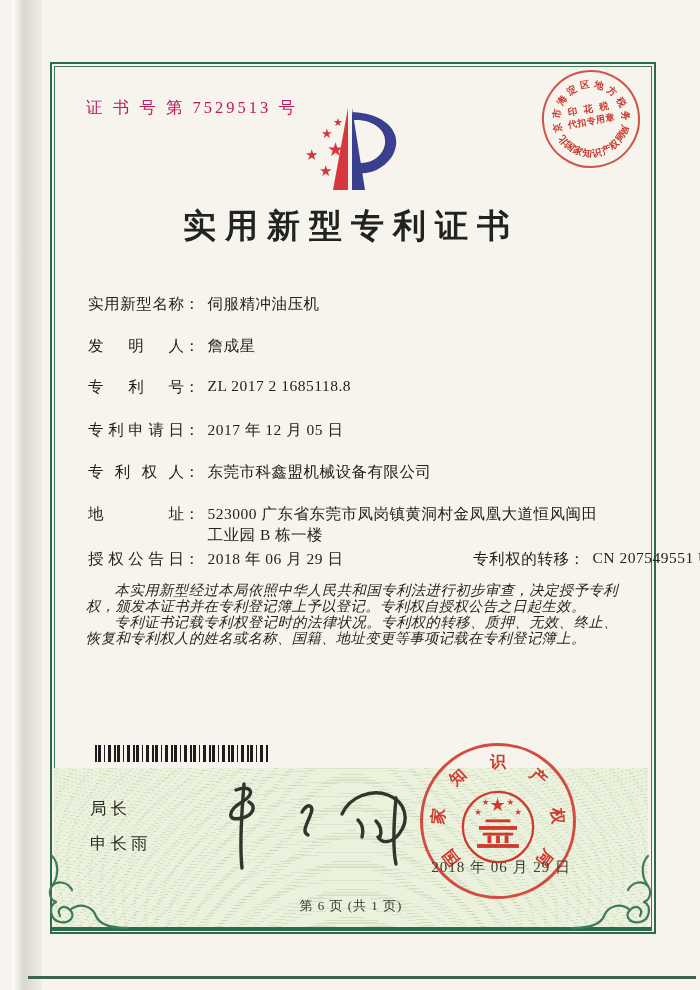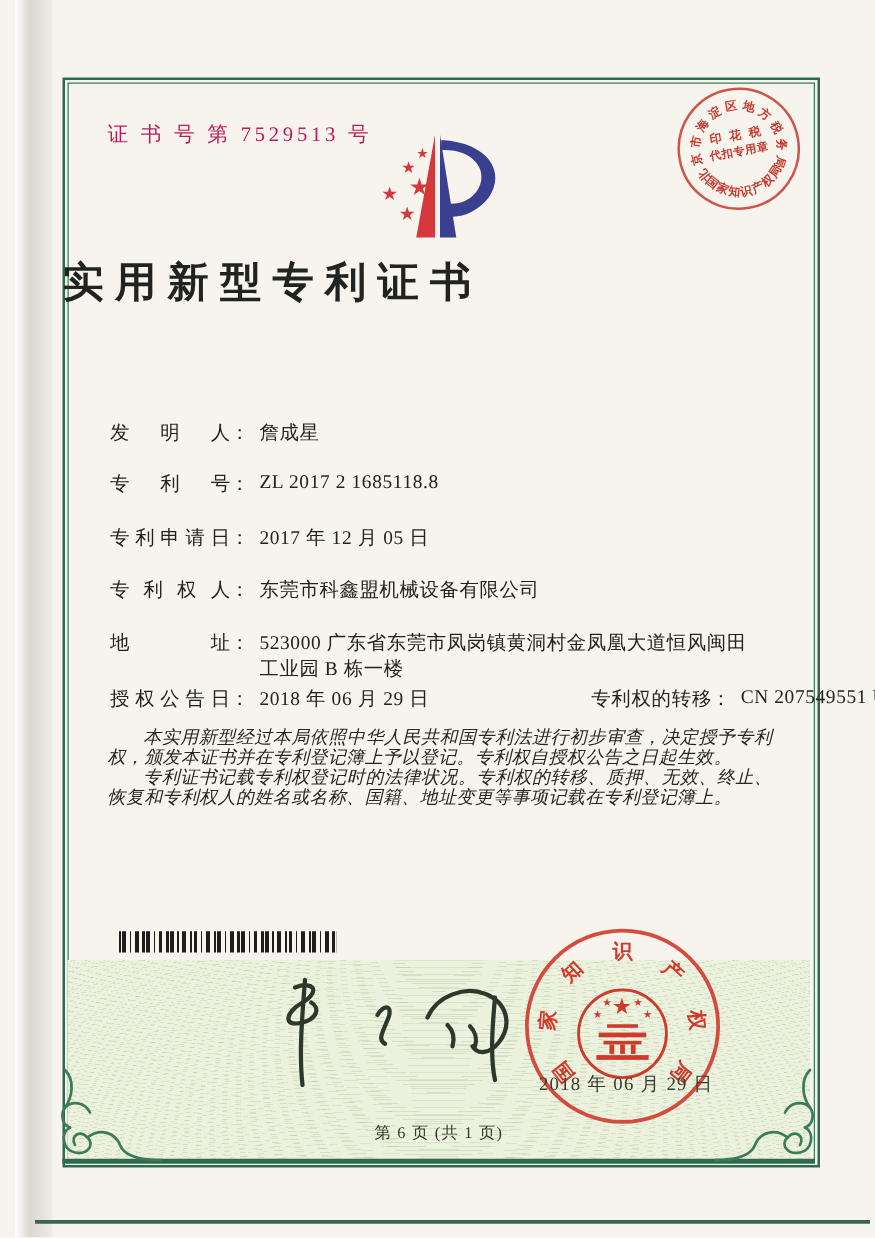--- a/index.html
+++ b/index.html
@@ -6,21 +6,21 @@
   .page{position:relative;width:700px;height:990px;background:#f6f4ec;overflow:hidden;
         font-family:"Liberation Serif","DejaVu Serif",serif;color:#24241f;}
   .scan-strip{position:absolute;left:12px;top:0;width:30px;height:990px;
         background:linear-gradient(90deg,#ffffff, #d9d7cf 40%, #efeee6);}
   .scan-bottom{position:absolute;left:28px;top:976px;width:668px;height:3px;background:#3c6350;}
   .frame{position:absolute;left:50px;top:62px;width:602px;height:868px;border:2px solid #2e6b4c;}
   .frame::after{content:"";position:absolute;left:2px;top:2px;right:2px;bottom:2px;border:1px solid #3c7a58;}
   .frame-bottom-thick{position:absolute;left:50px;top:927px;width:602px;height:4px;background:#2e6b4c;z-index:5;}
 
   .cert-no{position:absolute;left:86px;top:97px;font-size:16.5px;letter-spacing:3px;color:#be185d;}
-  .title{position:absolute;left:50px;top:204px;width:602px;font-size:33px;
+  .title{position:absolute;left:50px;top:204px;width:602px;text-align:center;font-size:33px;
          letter-spacing:9px;font-weight:600;color:#20231f;}
 
   .logo{position:absolute;left:293px;top:100px;width:118px;height:100px;}
 
   
   .stamp{position:absolute;border-radius:50%;}
   .tax-stamp{left:542px;top:70px;width:94px;height:94px;border:2px solid rgba(200,56,46,.85);
              transform:rotate(-10deg);color:#c8382e;}
   .tax-stamp .arc span{font-size:9.5px;font-weight:bold;color:#c8382e;}
   .tax-center{position:absolute;left:0;top:31px;width:100%;text-align:center;line-height:12px;
@@ -116,20 +116,23 @@
         <span style="position: absolute; left: 50%; top: 50%; transform: translate(-50%, -50%) rotate(132deg) translateY(-35px) rotate(180deg);">局</span>
       </div>
     <div class="tax-center">
       <div class="l1">印 花 税</div>
       <div class="l2">代扣专用章</div>
     </div>
   </div>
 
   <div class="title">实用新型专利证书</div>
 
+  <div class="field" style="top:294px">
+    <span class="lbl">实用新型名称</span><span class="colon">：</span><span class="val">伺服精冲油压机</span>
+  </div>
   <div class="field" style="top:336px">
     <span class="lbl">发明人</span><span class="colon">：</span><span class="val">詹成星</span>
   </div>
   <div class="field" style="top:377px">
     <span class="lbl">专利号</span><span class="colon">：</span><span class="val">ZL 2017 2 1685118.8</span>
   </div>
   <div class="field" style="top:420px">
     <span class="lbl">专利申请日</span><span class="colon">：</span><span class="val">2017 年 12 月 05 日</span>
   </div>
   <div class="field" style="top:462px">
@@ -162,20 +165,24 @@
   </svg>
   <svg class="ornament orn-right" viewBox="0 0 84 84">
     <g fill="none" stroke="#3d7b57" stroke-width="2.2" stroke-linecap="round">
       <path d="M6,6 C14,14 12,28 6,36 C2,42 4,50 10,52"></path>
       <path d="M10,52 C2,56 4,70 14,72 C24,74 30,66 24,60 C18,54 10,58 14,66"></path>
       <path d="M24,60 C34,52 46,56 50,66 C53,74 64,78 82,78"></path>
       <path d="M6,36 C12,30 22,32 26,40"></path>
     </g>
   </svg>
 
+  <div class="sig-block">
+    <div>局长</div>
+    <div class="sig-name">申长雨</div>
+  </div>
 
   <svg class="signature" viewBox="0 0 232 96">
     <g fill="none" stroke="#2d372b" stroke-width="3.4" stroke-linecap="round">
       <path d="M40,14 C56,8 60,18 46,26 C32,34 30,46 46,42 C58,39 60,30 53,26"></path>
       <path d="M48,8 C46,34 43,66 46,92"></path>
       <path d="M106,36 C112,26 119,29 114,40 C110,50 106,56 112,59"></path>
       <path d="M146,38 C154,20 176,13 192,19 C210,26 214,44 203,58 C196,67 186,68 182,61"></path>
       <path d="M200,22 C198,44 196,70 200,88"></path>
       <path d="M162,44 C166,48 168,54 166,61"></path>
       <path d="M180,45 C184,49 186,55 184,61"></path>

